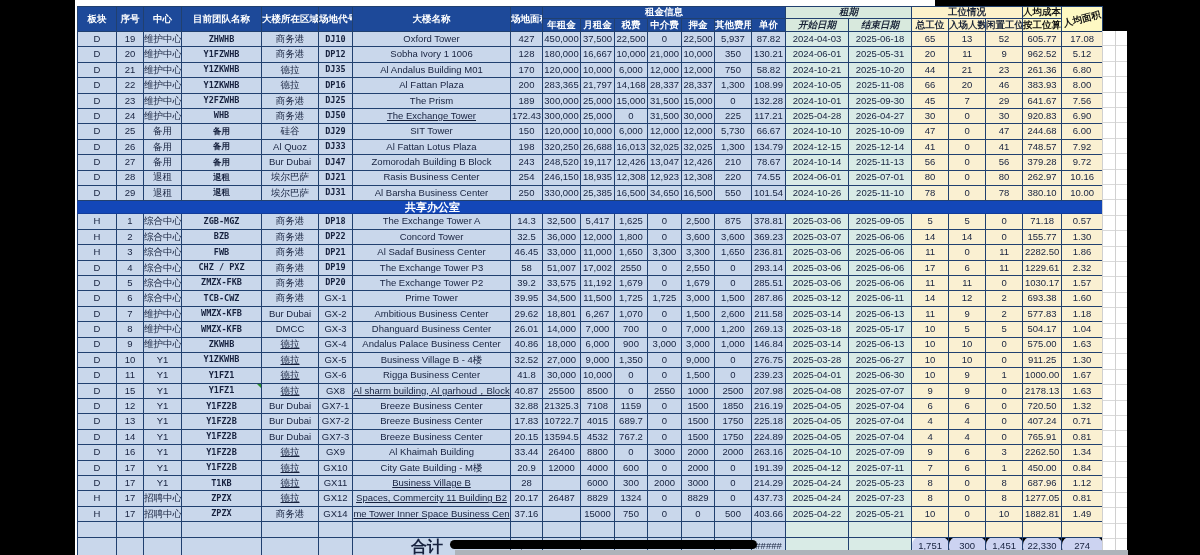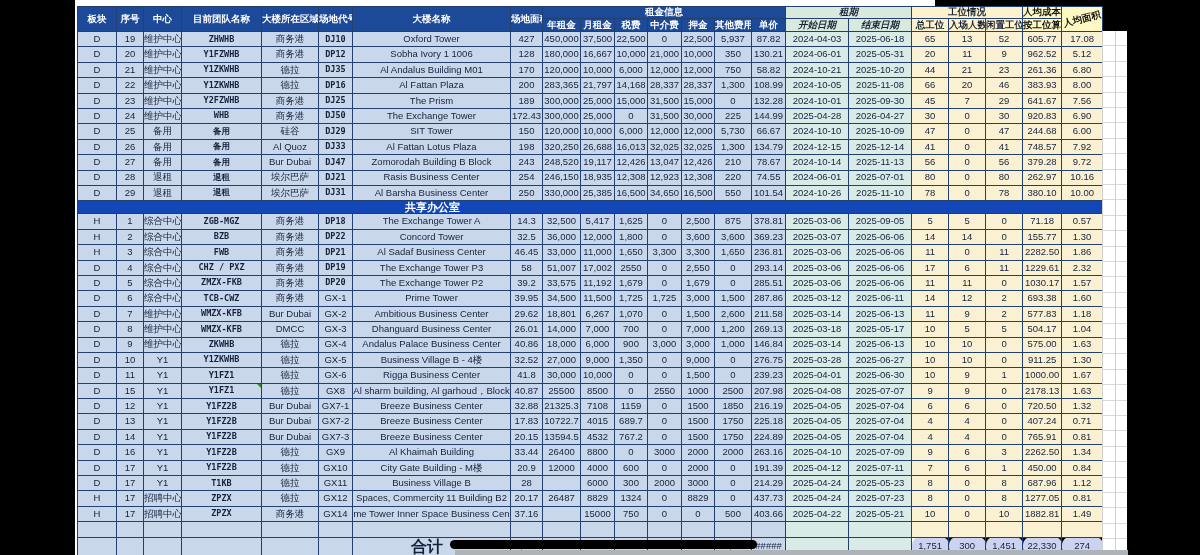--- a/index.html
+++ b/index.html
@@ -18,21 +18,21 @@
   .h-mint{background:#d8e9dd;color:#1a2438;font-weight:bold;font-style:italic;}
   .h-cream{background:#fdf2cb;color:#1a2438;font-weight:bold;}
   .h-white{background:#fef9c3;color:#111;font-weight:bold;}
   .rot{transform:rotate(-14deg);font-size:9.5px;}
   .c-blue{background:#c9d7eb;}
   .c-mint{background:#d9ebe6;}
   .c-cream{background:#faf0d2;}
   .c-total{background:#ccd3f1;border-radius:8px;}
   .sep{background:#1347b8;color:#ffffff;font-weight:bold;font-size:11px;text-align:left;padding-left:327px;border:1px solid #123c9a;}
   .mono{font-family:"DejaVu Sans Mono","Liberation Mono",monospace;font-size:8.5px;font-weight:bold;}
-  .link{}
+  .link{text-decoration:underline;}
   .bname{font-size:9.5px;}
   .total-label{text-align:right;padding-right:67px;font-weight:bold;font-size:16px;}
   .g-tri{position:relative;}
   .g-tri::before{content:'';position:absolute;top:0;left:0;width:0;height:0;
      border-top:4px solid #2f6b2f;border-right:4px solid transparent;}
   .mark-r{position:relative;}
   .mark-r::after{content:'';position:absolute;top:0;right:0;width:0;height:0;
      border-top:4px solid #2f8f2f;border-left:4px solid transparent;}
   .redact{position:absolute;left:450px;top:540px;width:307px;height:9px;background:#000;border-radius:5px;z-index:5;}
   .gutter{position:absolute;left:1027px;top:31px;width:24px;height:524px;background:
@@ -232,21 +232,21 @@
             <td class="c-blue">商务港</td>
             <td class="c-blue mono">DJ50</td>
             <td class="c-blue bname link">The Exchange Tower</td>
             <td class="c-blue">172.43</td>
             <td class="c-blue">300,000</td>
             <td class="c-blue">25,000</td>
             <td class="c-blue">0</td>
             <td class="c-blue">31,500</td>
             <td class="c-blue">30,000</td>
             <td class="c-blue">225</td>
-            <td class="c-blue">144.99</td>
+            <td class="c-blue">117.21</td>
             <td class="c-mint">2025-04-28</td>
             <td class="c-mint">2026-04-27</td>
             <td class="c-cream">30</td>
             <td class="c-cream">0</td>
             <td class="c-cream">30</td>
             <td class="c-cream">920.83</td>
             <td class="c-cream">6.90</td>
           </tr>
           <tr class="data-row">
             <td class="c-blue">D</td>

